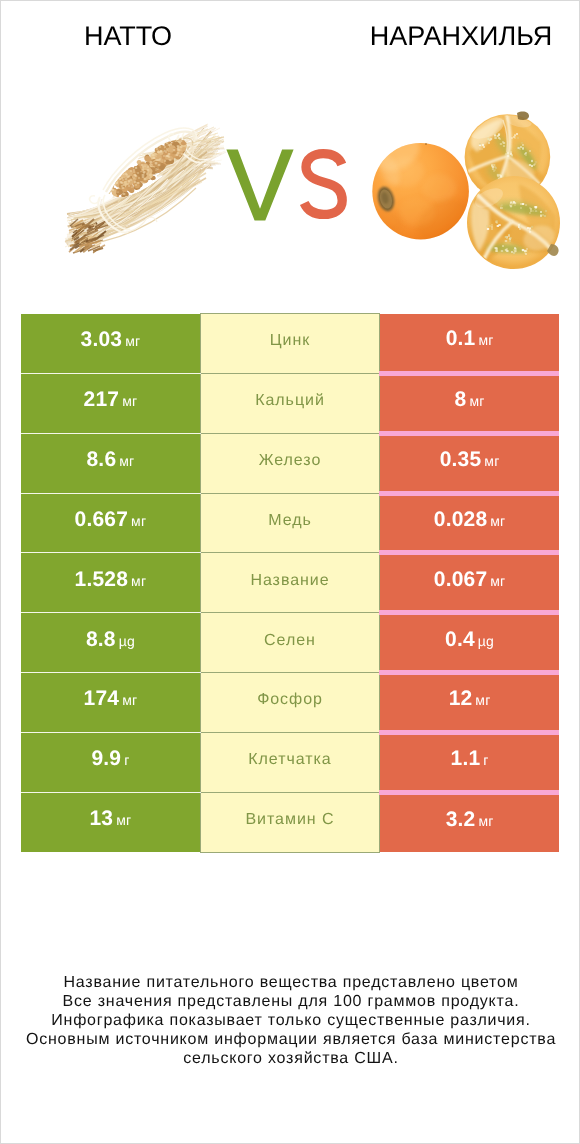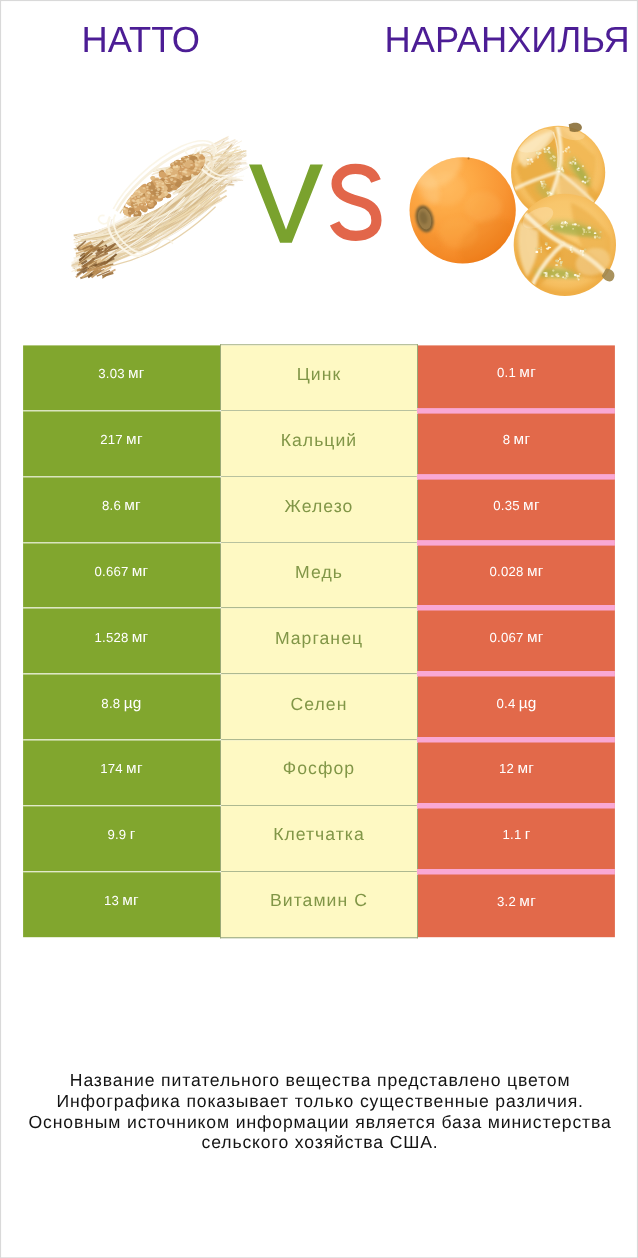--- a/index.html
+++ b/index.html
@@ -1,39 +1,39 @@
 <!DOCTYPE html>
 <html><head>
 <meta charset="utf-8">
 <style>
   html,body{margin:0;padding:0;background:#fff;}
   body{width:580px;height:1144px;font-family:"Liberation Sans",sans-serif;overflow:hidden;-webkit-font-smoothing:antialiased;text-rendering:geometricPrecision;}
   .page{position:relative;width:580px;height:1144px;background:#fff;box-sizing:border-box;border:1px solid #d9d9d9;}
-  .title{position:absolute;font-size:33px;color:#4c1d95;white-space:nowrap;top:20px;line-height:30px;}
+  .title{position:absolute;font-size:27px;color:#000000;white-space:nowrap;top:20px;line-height:30px;}
   #t-left{left:0;width:254px;text-align:center;}
   #t-right{left:333px;width:254px;text-align:center;}
   .vs{position:absolute;left:0;top:0;width:580px;height:300px;pointer-events:none;}
   .vs svg{position:absolute;left:0;top:0;}
   .vs-letter{position:absolute;opacity:0;font-size:1px;}
   .hero{position:absolute;top:0;left:0;width:580px;height:310px;}
   .hero svg{position:absolute;}
   .img-natto path{fill:none;}
   .img-natto{left:58px;top:112px;}
   .img-fruit{left:368px;top:105px;}
   table{position:absolute;left:20px;top:312px;border-collapse:collapse;border-spacing:0;width:538px;}
   td{height:59.85px;width:179.33px;box-sizing:border-box;text-align:center;vertical-align:middle;padding:0;}
   td.g{background:#81a62e;color:#fff;border-bottom:1px solid #f4f7e8;}
   td.g>span,td.o>span{position:relative;top:-3px;}
   td.m{position:relative;}
   td.m>span{position:relative;top:-2px;display:inline-block;}
   td.o{background:#e2694a;color:#fff;border-bottom:5px solid #f9a8d4;}
   tr:last-child td.g,tr:last-child td.o{border-bottom:none;text-align:center;}
   td.m{background:#fef9c3;color:#819647;font-size:16px;letter-spacing:.95px;border:1px solid #9aa977;border-top-width:1px;}
   tr:not(:first-child) td.m{border-top:none;}
-  .num{font-size:12px;letter-spacing:.2px;}
+  .num{font-size:21px;letter-spacing:.2px;font-weight:bold;}
   .unit{font-size:14px;letter-spacing:.2px;margin-left:-1.5px;}
   .footer{position:absolute;left:0;width:580px;top:973px;text-align:center;font-size:16px;letter-spacing:.78px;color:#131313;line-height:18.9px;}
 </style>
 </head>
 <body>
 
 <div class="page">
 
   <div class="title" id="t-left">НАТТО</div>
   <div class="title" id="t-right">НАРАНХИЛЬЯ</div>
@@ -1105,21 +1105,21 @@
           <td class="m"><span>Железо</span></td>
           <td class="o"><span class="num">0.35</span> <span class="unit">мг</span></td>
         </tr>
         <tr>
           <td class="g"><span class="num">0.667</span> <span class="unit">мг</span></td>
           <td class="m"><span>Медь</span></td>
           <td class="o"><span class="num">0.028</span> <span class="unit">мг</span></td>
         </tr>
         <tr>
           <td class="g"><span class="num">1.528</span> <span class="unit">мг</span></td>
-          <td class="m"><span>Марганец</span></td>
+          <td class="m"><span>Название</span></td>
           <td class="o"><span class="num">0.067</span> <span class="unit">мг</span></td>
         </tr>
         <tr>
           <td class="g"><span class="num">8.8</span> <span class="unit">µg</span></td>
           <td class="m"><span>Селен</span></td>
           <td class="o"><span class="num">0.4</span> <span class="unit">µg</span></td>
         </tr>
         <tr>
           <td class="g"><span class="num">174</span> <span class="unit">мг</span></td>
           <td class="m"><span>Фосфор</span></td>
@@ -1133,17 +1133,18 @@
         <tr>
           <td class="g"><span class="num">13</span> <span class="unit">мг</span></td>
           <td class="m"><span>Витамин C</span></td>
           <td class="o"><span class="num">3.2</span> <span class="unit">мг</span></td>
         </tr>
       </tbody>
     </table>
 
   <div class="footer">
       <div>Название питательного вещества представлено цветом</div>
+      <div>Все значения представлены для 100 граммов продукта.</div>
       <div>Инфографика показывает только существенные различия.</div>
       <div>Основным источником информации является база министерства</div>
       <div>сельского хозяйства США.</div>
     </div>
 </div>
 
 </body></html>

